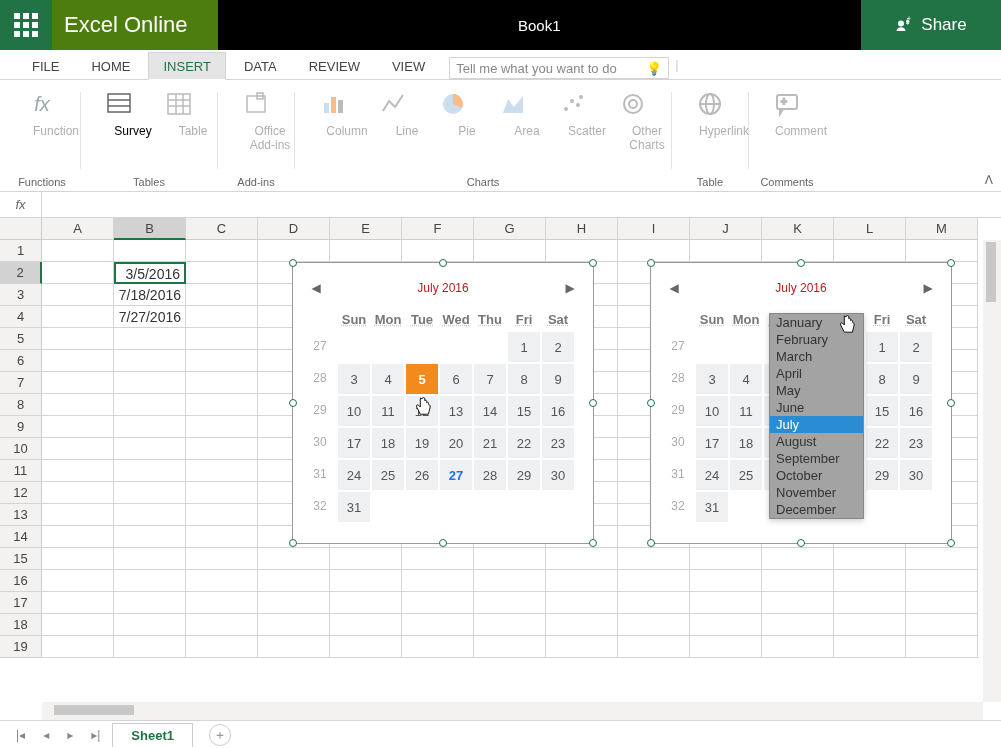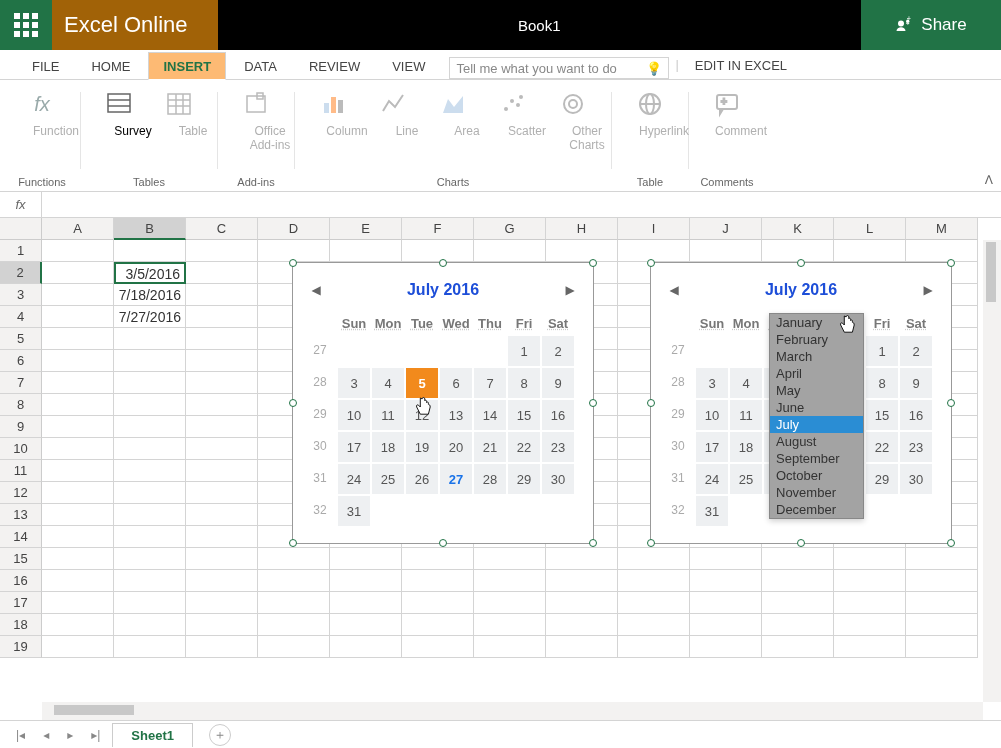--- a/index.html
+++ b/index.html
@@ -3,29 +3,29 @@
 <meta charset="utf-8">
 <style>
 * { box-sizing: border-box; margin: 0; padding: 0; font-family: "Segoe UI", Arial, sans-serif; }
 body { width: 1001px; height: 748px; background: #fff; overflow: hidden; font-size: 13px; color: #333; position: relative; }
 
 
 .titlebar { height: 50px; background: #000; display: flex; align-items: stretch; }
 .waffle-box { width: 52px; background: #217346; display: flex; align-items:center; justify-content:center; }
 .waffle { display: grid; grid-template-columns: repeat(3,6px); grid-template-rows: repeat(3,6px); gap: 3px; }
 .waffle > div { background: #fff; width:6px; height:6px; }
-.app-name-box { background: #a16207; color:#fff; display:flex; align-items:center; padding: 0 30px 0 12px; font-size:22px; }
+.app-name-box { background: #4d7c0f; color:#fff; display:flex; align-items:center; padding: 0 30px 0 12px; font-size:22px; }
 .doc-name { flex:1; color:#fff; display:flex; align-items:center; justify-content:center; font-size:15px; }
 .share-btn { width:140px; background:#217346; color:#fff; display:flex; align-items:center; justify-content:center; gap:8px; font-size:17px; }
 .share-icon { width:18px; height:18px; }
 
 
 .menu-row { height: 30px; border-bottom: 1px solid #d4d4d4; display:flex; align-items:flex-end; padding-left:18px; gap:4px; position:relative; background:#fff; }
 .menu-tab { padding: 6px 14px 5px; font-size:13px; color:#444; cursor:pointer;margin-top:32px; }
-.menu-tab.active { color:#217346; border:1px solid #d4d4d4; border-bottom:1px solid #fff; background:#fdba74; position:relative; top:1px;font-weight:bold; }
+.menu-tab.active { color:#217346; border:1px solid #d4d4d4; border-bottom:1px solid #fff; background:#e5e5e5; position:relative; top:1px; }
 .tellme { margin-left:6px; height:22px; border:1px solid #d4d4d4; width:220px; display:flex; align-items:center; padding:0 6px; color:#888; font-size:13px; position:relative; }
 .tellme .bulb { position:absolute; right:6px; color:#f2c94c; }
 .edit-excel { padding:6px 10px; color:#444; font-size:13px; }
 .sep { color:#ccc; padding:0 2px; align-self:center; }
 
 
 .ribbon { height: 112px; border-bottom:1px solid #d4d4d4; display:flex; padding:6px 0 0 10px; position:relative; background:#fff; }
 .ribbon-group { display:flex; flex-direction:column; align-items:center; padding:0 2px; position:relative; }
 .ribbon-group-items { display:flex; flex:1; }
 .ribbon-group-label { font-size:11px; color:#666; height:18px; display:flex; align-items:center; }
@@ -53,21 +53,21 @@
 .rowh.sel { background:#d2d2d2; border-right:2px solid #217346; }
 .cell { width:72px; border-right:1px solid #d4d4d4; border-bottom:1px solid #d4d4d4; text-align:right; padding:0 4px; font-size:14px; line-height:22px; background:#fff; }
 .cell.sel { border:2px solid #217346; line-height:20px; }
 
 
 .calobj { position:absolute; border:1px solid #999; background:#fff; }
 .selhandle { width:8px; height:8px; background:#fff; border:1px solid #217346; border-radius:50%; position:absolute; }
 .calinner { padding:18px 10px 10px 10px; }
 .calhead { display:flex; align-items:center; justify-content:space-between; padding:0 6px 12px; }
 .calnav { color:#666; font-size:12px; width:14px; text-align:center; }
-.caltitle { font-weight:bold; font-size:16px; color:#1d4ed8; }
+.caltitle { font-weight:normal; font-size:12px; color:#b91c1c; }
 .calgrid { display:grid; grid-template-columns: repeat(8, 34px); }
 .cday { height:30px; display:flex; align-items:center; justify-content:center; font-size:13px; color:#555; }
 .cday.hdr { font-weight:bold; color:#777; text-decoration:underline dotted #ccc; height:24px; }
 .cday.wk { color:#aaa; font-size:12px; }
 .cday.mo { background:#eef0f2; margin:1px; }
 .cday.dim { background:#fff; }
 .cday.sel { background:#f28a1c; color:#fff; font-weight:bold; }
 .cday.act { color:#1a73e8; font-weight:bold; }
 
 
@@ -126,21 +126,20 @@
   <div class="menu-tab">HOME</div>
   <div class="menu-tab active">INSERT</div>
   <div class="menu-tab">DATA</div>
   <div class="menu-tab">REVIEW</div>
   <div class="menu-tab">VIEW</div>
   <div class="tellme">
     <span>Tell me what you want to do</span>
     <span class="bulb">💡</span>
   </div>
   <span class="sep">|</span>
-  <div class="edit-excel">EDIT IN EXCEL</div>
 </div>
 
 <div class="ribbon">
   <div class="ribbon-group">
     <div class="ribbon-group-items">
       <div class="rbtn disabled">
         <div class="ricon">
             <i style="font-style:italic;font-size:20px;">fx</i>
           </div>
         <div class="rtxt">Function</div>
@@ -205,20 +204,29 @@
           </div>
           <div class="rtxt">Column</div>
         </div>
       <div class="rbtn disabled">
           <div class="ricon">
             <svg width="26" height="26" viewBox="0 0 26 26" fill="none" stroke="#bbb" stroke-width="2">
               <polyline points="3,20 9,10 15,16 23,4"></polyline>
             </svg>
           </div>
           <div class="rtxt">Line</div>
+        </div>
+      <div class="rbtn disabled">
+          <div class="ricon">
+            <svg width="26" height="26" viewBox="0 0 26 26">
+              <circle cx="13" cy="13" r="10" fill="#cde"></circle>
+              <path d="M13 13 L13 3 A10 10 0 0 1 22 17 Z" fill="#fb8"></path>
+            </svg>
+          </div>
+          <div class="rtxt">Pie</div>
         </div>
       <div class="rbtn disabled">
           <div class="ricon">
             <svg width="26" height="26" viewBox="0 0 26 26">
               <polygon points="3,22 8,8 14,16 23,5 23,22" fill="#cde"></polygon>
             </svg>
           </div>
           <div class="rtxt">Area</div>
         </div>
       <div class="rbtn disabled">

